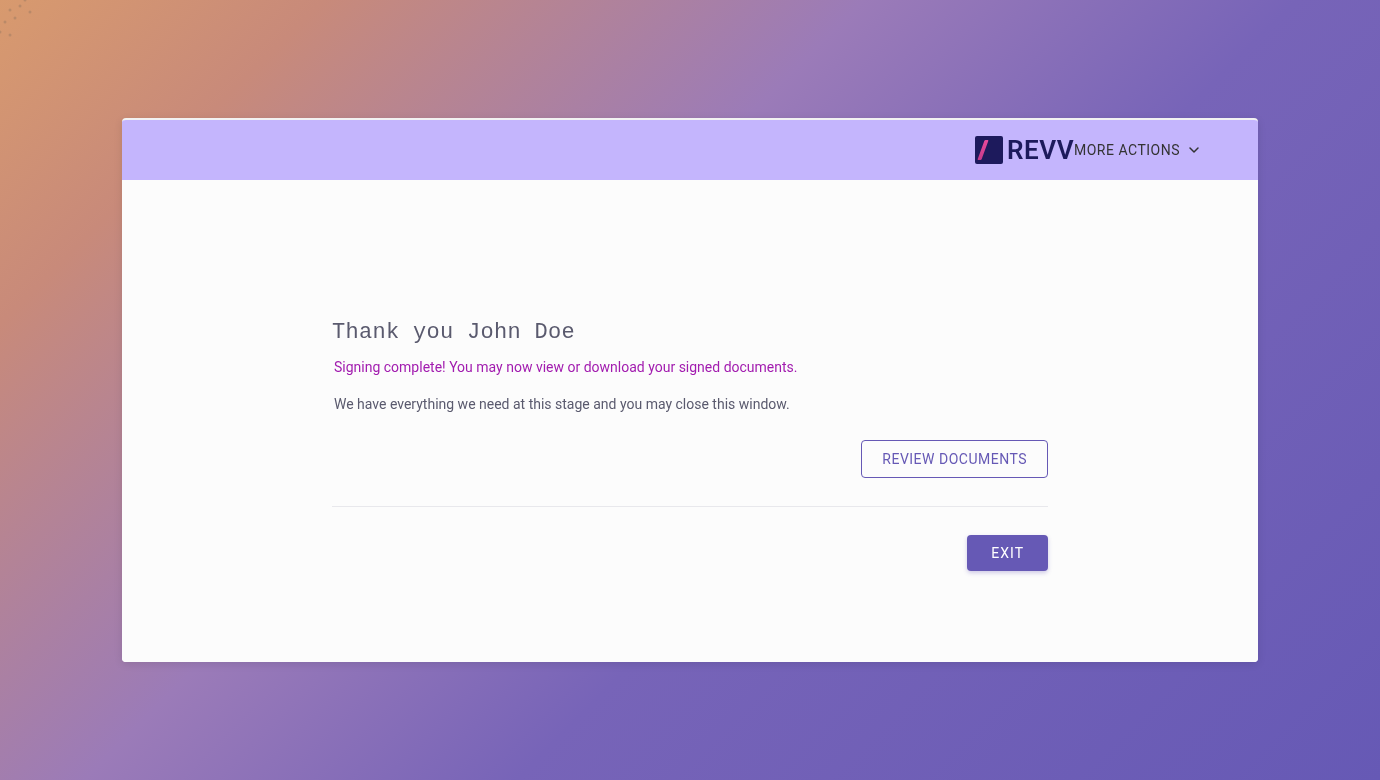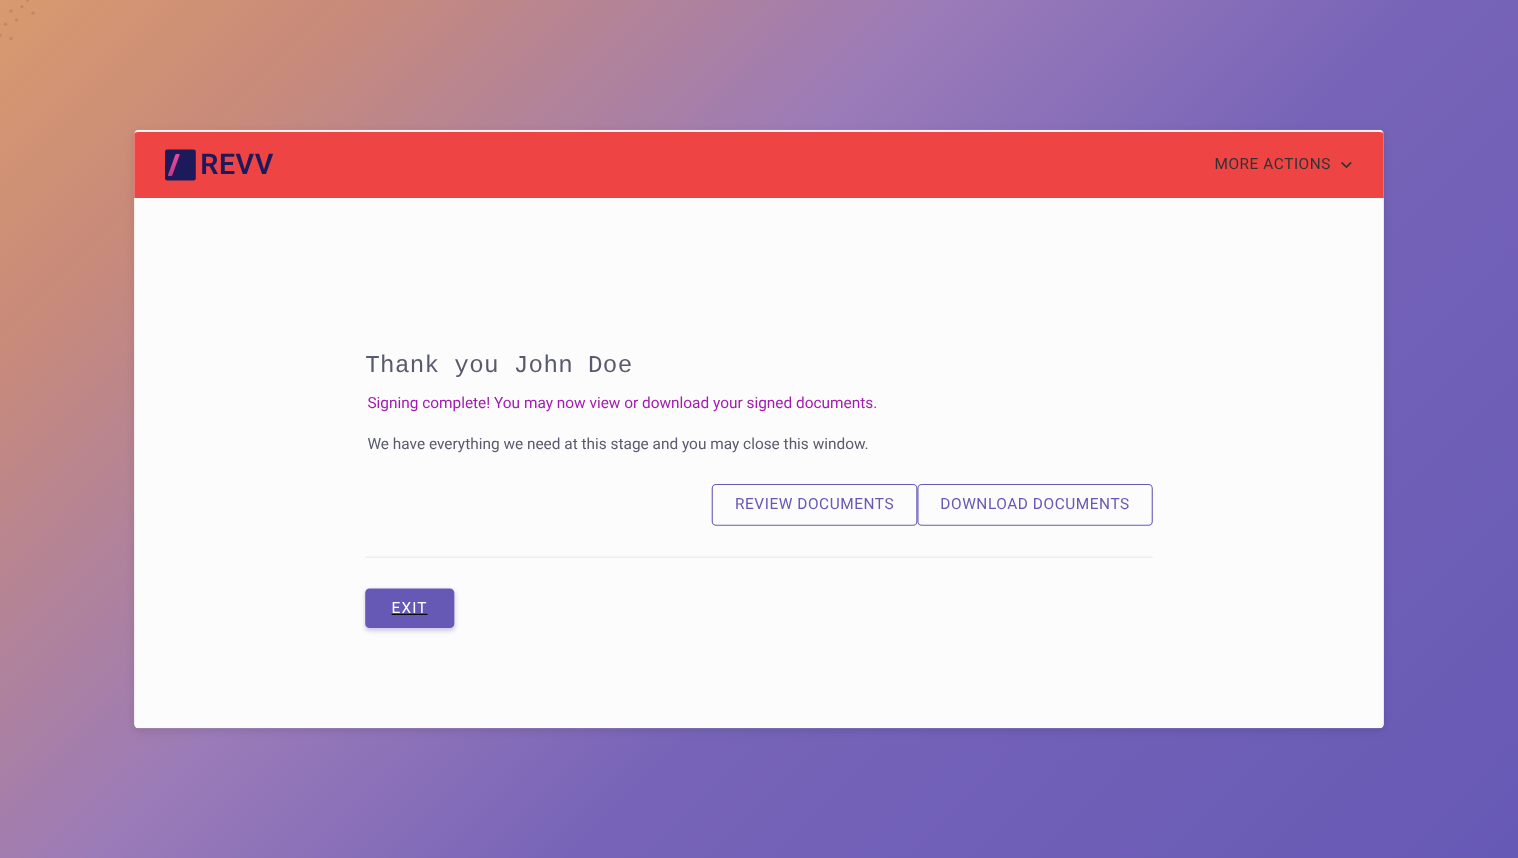--- a/index.html
+++ b/index.html
@@ -36,24 +36,24 @@
       background: #ffffff;
       border-radius: 4px;
       box-shadow: 0 2px 8px rgba(0,0,0,0.1);
       border-top: 2px solid rgba(0,0,0,0.05);
       overflow: hidden;
     }
     
     .header {
       display: flex;
       align-items: center;
-      justify-content: space-between;
-      padding: 16px 28px;
+      justify-content: flex-end;
+      padding: 16px 58px;
       height: 60px;
-      background: #ef4444;
+      background: #c4b5fd;
     }
     
     .logo {
       display: flex;
       align-items: center;
       gap: 4px;
     }
     
     .logo-mark {
       width: 28px;
@@ -156,23 +156,22 @@
       color: #6659b5;
       font-size: 14px;
       letter-spacing: 0.5px;
       border-radius: 4px;
       cursor: pointer;
       font-family: inherit;
     }
     
     .exit-row {
       display: flex;
-      justify-content: flex-start;
+      justify-content: flex-end;
       padding-top: 28px;
-      text-decoration: underline;
     }
     
     .btn-primary {
       padding: 10px 24px;
       background: #6659b5;
       color: #ffffff;
       border: none;
       font-size: 14px;
       letter-spacing: 1px;
       border-radius: 4px;
@@ -219,21 +218,20 @@
   </div>
 
   <div class="body">
     <div class="content">
       <h1 class="thank-you-title">Thank you John Doe</h1>
       <p class="subtitle">Signing complete! You may now view or download your signed documents.</p>
       <p class="description">We have everything we need at this stage and you may close this window.</p>
 
       <div class="button-row">
         <button class="btn-outline">REVIEW DOCUMENTS</button>
-        <button class="btn-outline">DOWNLOAD DOCUMENTS</button>
       </div>
 
       <div class="exit-row">
         <button class="btn-primary">EXIT</button>
       </div>
     </div>
   </div>
 </div>
 
 </body></html>

